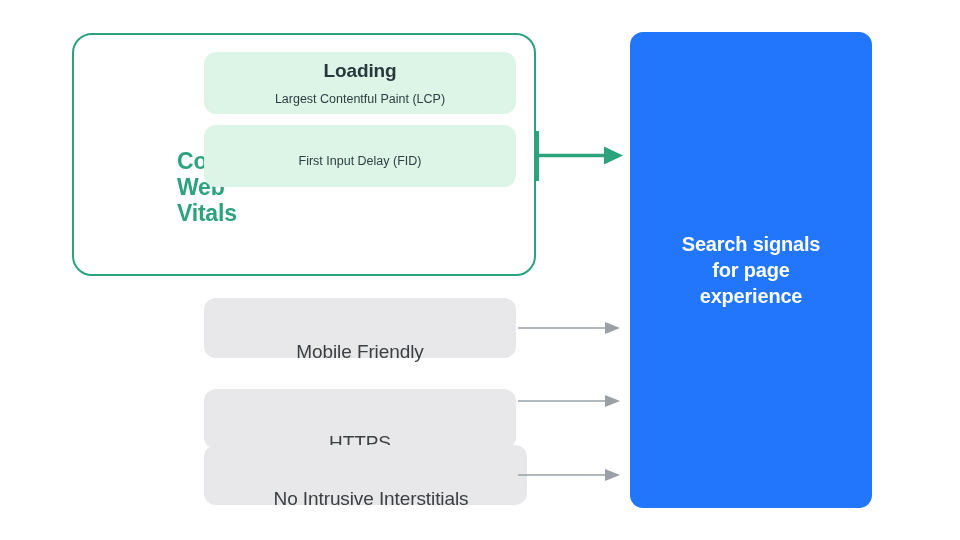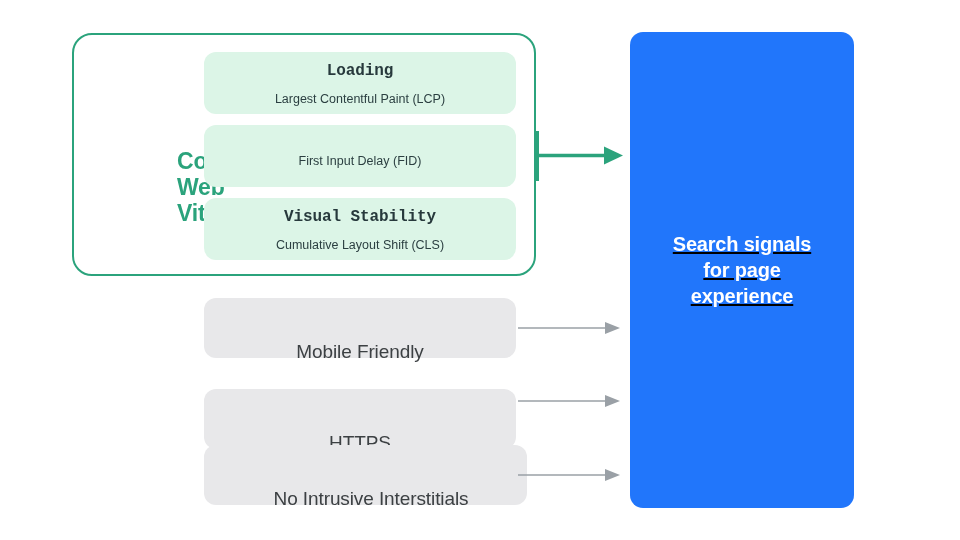--- a/index.html
+++ b/index.html
@@ -57,25 +57,24 @@
     flex-direction: column;
     align-items: center;
     justify-content: center;
   }
   .metric-card.m0 { top: 52px; }
   .metric-card.m1 { top: 125px; }
   .metric-card.m2 { top: 198px; }
 
   .metric-title {
     color: #27393C;
-    font-size: 16px;
+    font-size: 19px;
     font-weight: bold;
     line-height: 22px;
     letter-spacing: -0.1px;
-    font-family: Liberation Mono, monospace;
   }
   .metric-sub {
     color: #2B3F41;
     font-size: 12.5px;
     font-weight: normal;
     line-height: 16px;
     margin-top: 9px;
   }
 
   
@@ -100,28 +99,27 @@
     font-weight: normal;
     letter-spacing: -0.1px;
     margin-top: 48px;
   }
 
   
   .dest-box {
     position: absolute;
     left: 630px;
     top: 32px;
-    width: 224px;
+    width: 242px;
     height: 476px;
     background: #2176FB;
     border-radius: 13px;
     display: flex;
     align-items: center;
     justify-content: center;
-    text-decoration: underline;
   }
   .dest-text {
     color: #ffffff;
     font-size: 20px;
     font-weight: bold;
     line-height: 26px;
     text-align: center;
     letter-spacing: -0.2px;
     white-space: pre-line;
   }
@@ -151,24 +149,20 @@
 
   <div class="metric-card m0">
     <div class="metric-title">Loading</div>
     <div class="metric-sub">Largest Contentful Paint (LCP)</div>
   </div>
 
   <div class="metric-card m1">
     <div class="metric-sub">First Input Delay (FID)</div>
   </div>
 
-  <div class="metric-card m2">
-    <div class="metric-title">Visual Stability</div>
-    <div class="metric-sub">Cumulative Layout Shift (CLS)</div>
-  </div>
 
   <div class="signal-card s0">
     <div class="signal-label">Mobile Friendly</div>
   </div>
 
   <div class="signal-card s1">
     <div class="signal-label">HTTPS</div>
   </div>
 
   <div class="signal-card s2">

